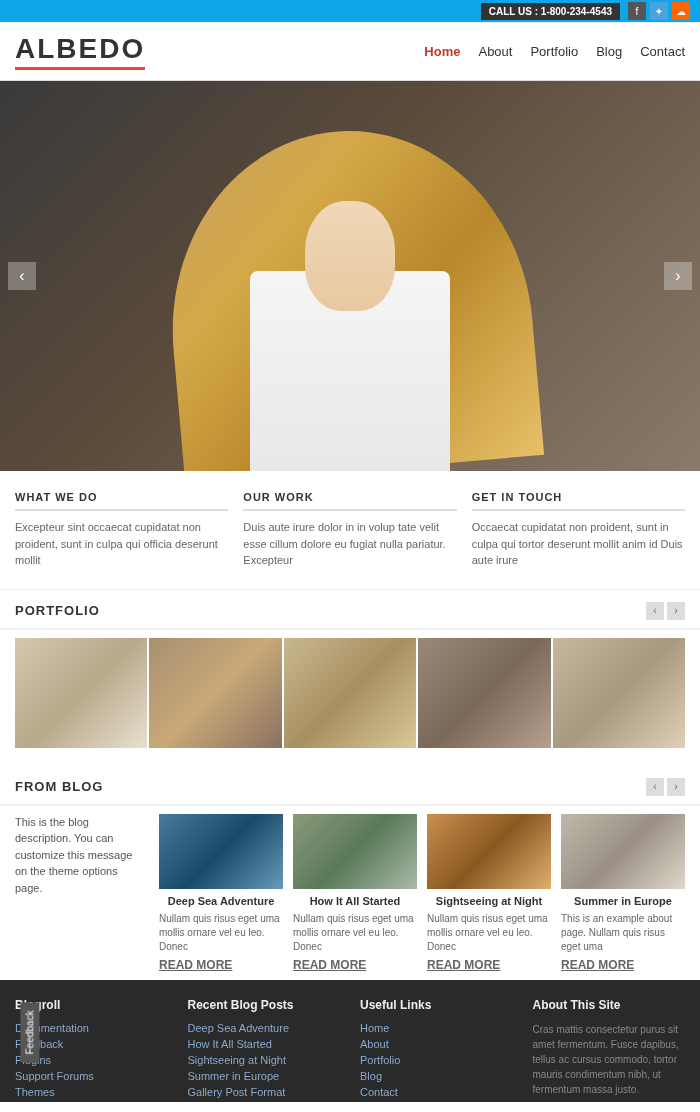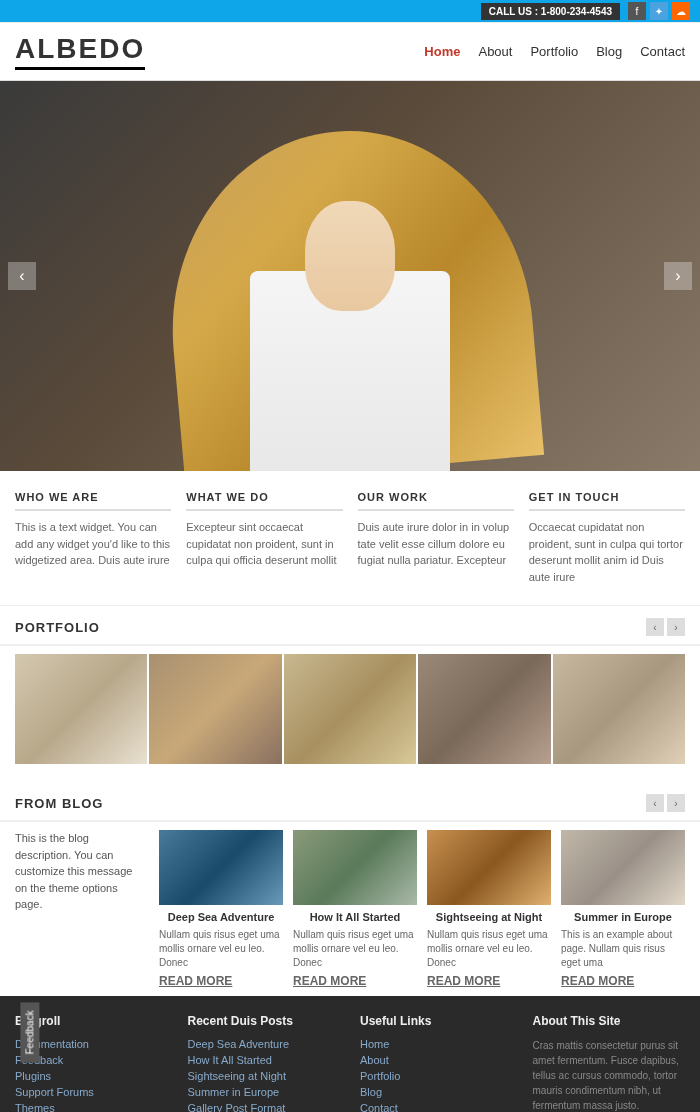--- a/index.html
+++ b/index.html
@@ -46,21 +46,21 @@
       justify-content: space-between;
       align-items: center;
       padding: 10px 15px;
       border-bottom: 1px solid #ddd;
     }
     .logo {
       font-size: 28px;
       font-weight: bold;
       color: #333;
       letter-spacing: 2px;
-      border-bottom: 3px solid #000000;
+      border-bottom: 3px solid #ef4444;
       padding-bottom: 2px;
     }
     .nav {
       display: flex;
       gap: 18px;
     }
     .nav a {
       text-decoration: none;
       color: #333;
       font-size: 13px;
@@ -390,24 +390,20 @@
   </div>
   <div class="hero-arrow left">
     <span>‹</span>
   </div>
   <div class="hero-arrow right">
     <span>›</span>
   </div>
 </div>
 
 <div class="info-section">
-  <div class="info-col">
-    <h3>WHO WE ARE</h3>
-    <p>This is a text widget. You can add any widget you'd like to this widgetized area. Duis aute irure</p>
-  </div>
   <div class="info-col">
     <h3>WHAT WE DO</h3>
     <p>Excepteur sint occaecat cupidatat non proident, sunt in culpa qui officia deserunt mollit</p>
   </div>
   <div class="info-col">
     <h3>OUR WORK</h3>
     <p>Duis aute irure dolor in in volup tate velit esse cillum dolore eu fugiat nulla pariatur. Excepteur</p>
   </div>
   <div class="info-col">
     <h3>GET IN TOUCH</h3>
@@ -483,21 +479,21 @@
   <div class="footer-cols">
     <div class="footer-col">
       <h4>Blogroll</h4>
       <a>Documentation</a>
       <a>Feedback</a>
       <a>Plugins</a>
       <a>Support Forums</a>
       <a>Themes</a>
     </div>
     <div class="footer-col">
-      <h4>Recent Duis Posts</h4>
+      <h4>Recent Blog Posts</h4>
       <a>Deep Sea Adventure</a>
       <a>How It All Started</a>
       <a>Sightseeing at Night</a>
       <a>Summer in Europe</a>
       <a>Gallery Post Format</a>
     </div>
     <div class="footer-col">
       <h4>Useful Links</h4>
       <a>Home</a>
       <a>About</a>

